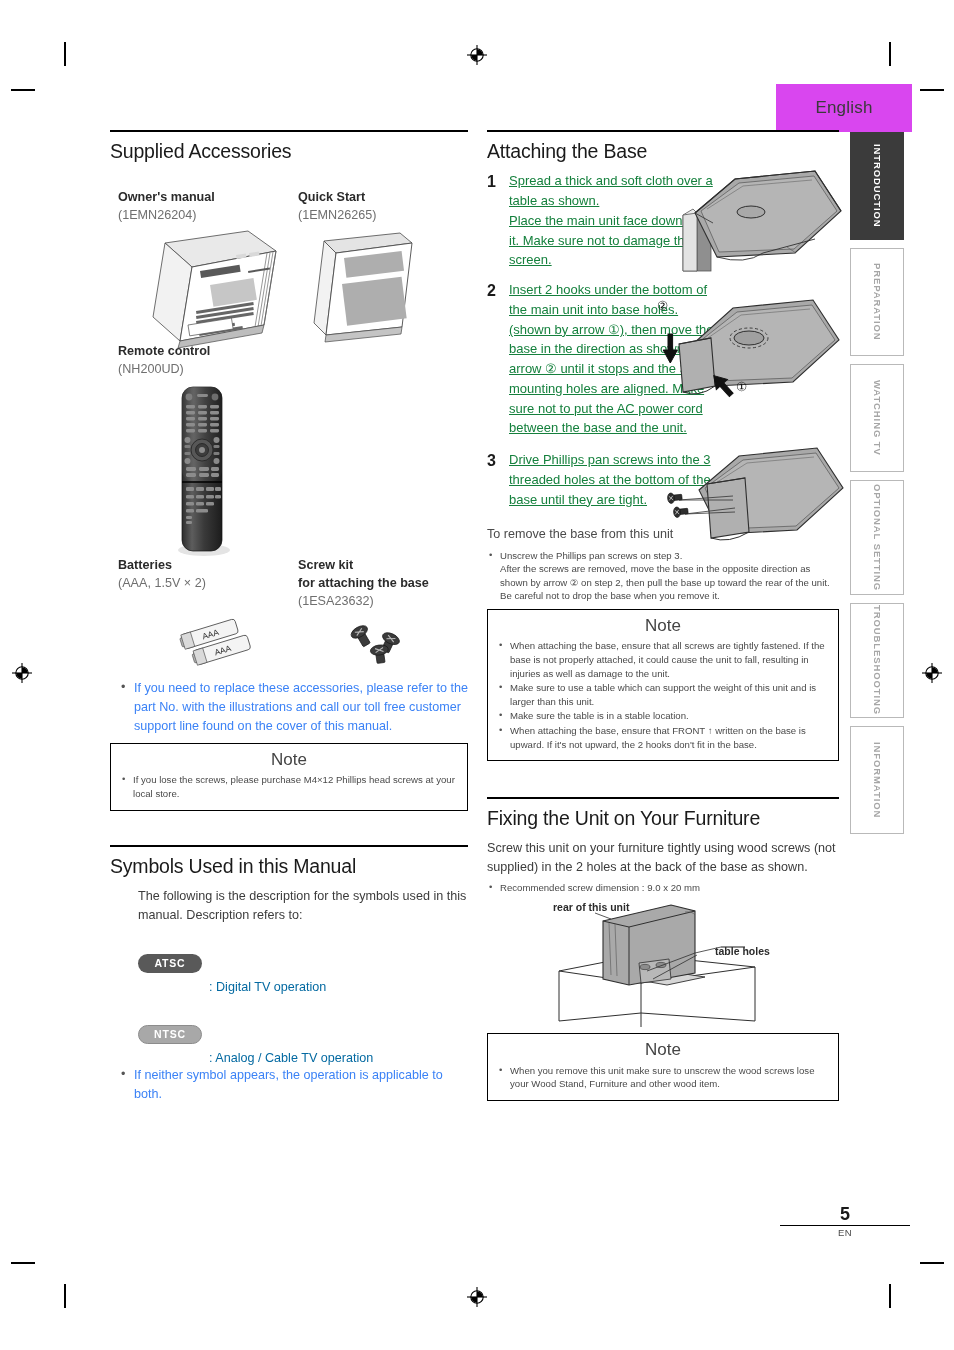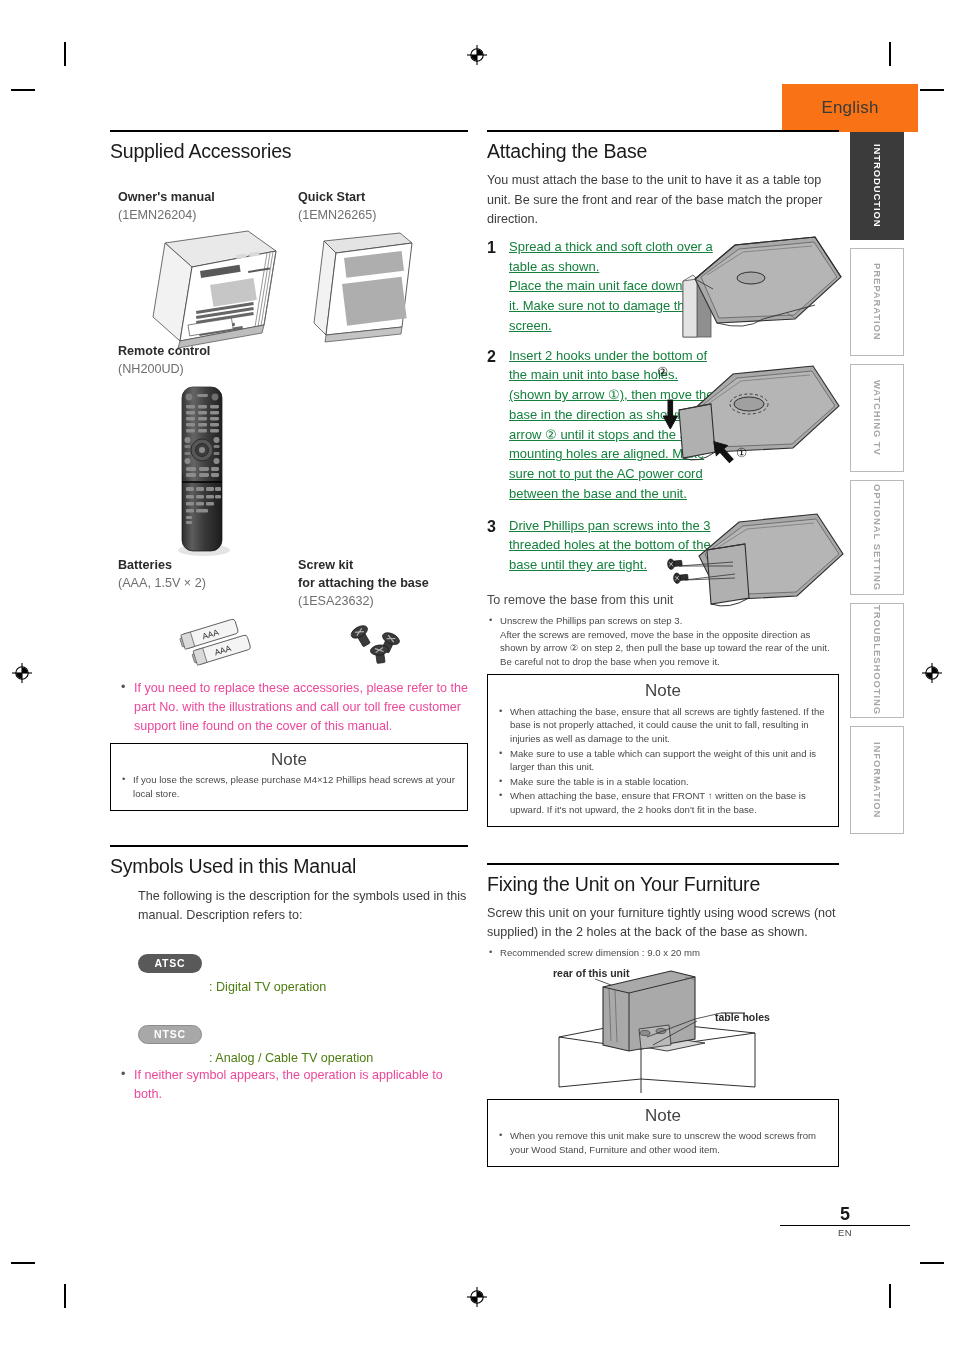--- a/index.html
+++ b/index.html
@@ -10,22 +10,22 @@
   .page{position:absolute;inset:0;}
 
   
   .cmark{position:absolute;background:#000;}
   .reg{position:absolute;width:22px;height:22px;}
   .reg svg{display:block;}
 
   
   .langtab{
     position:absolute;left:776px;top:84px;width:136px;height:48px;
-    background:#f97316;display:flex;align-items:center;justify-content:center;
-    font-size:17px;color:#3a3a3a;letter-spacing:.2px;margin-left:6px;
+    background:#d946ef;display:flex;align-items:center;justify-content:center;
+    font-size:17px;color:#3a3a3a;letter-spacing:.2px;
   }
 
   
   .sidetabs{position:absolute;left:850px;top:132px;width:54px;}
   .stab{
     width:54px;box-sizing:border-box;margin-bottom:8px;
     display:flex;align-items:center;justify-content:center;
     border:1px solid #b9b9b9;background:#fff;
   }
   .stab span{
@@ -50,21 +50,21 @@
   .body.ind{margin-left:28px;}
 
   
   .acc-name{font-size:12.6px;font-weight:700;color:#2b2b2b;line-height:1.42;}
   .acc-code{font-size:12.6px;color:#6f6f6f;line-height:1.42;}
 
   
   ul.bul{margin:0;padding:0;list-style:none;}
   ul.bul li{position:relative;padding-left:16px;margin-bottom:1px;}
   ul.bul li:before{content:"\2022";position:absolute;left:3px;top:-1px;color:#555;}
-  ul.bul.big li{font-size:12.6px;line-height:1.52;color:#ec4899;}
+  ul.bul.big li{font-size:12.6px;line-height:1.52;color:#3b82f6;}
   ul.bul.sm li{font-size:9.6px;line-height:1.42;color:#4a4a4a;padding-left:13px;}
   ul.bul.sm li:before{left:2px;}
 
   
   .note{border:1.4px solid #000;padding:6px 9px 8px 9px;box-sizing:border-box;}
   .note .nt{font-size:17px;color:#444;margin-bottom:3px;line-height:1.2;text-align:center;}
 
   
   .step{display:flex;margin-bottom:1px;}
   .step .num{
@@ -75,21 +75,21 @@
 
   
   .pillrow{display:flex;align-items:center;margin:7px 0 0 28px;}
   .pill{
     width:64px;height:19px;border-radius:10px;display:flex;align-items:center;
     justify-content:center;font-size:10.5px;font-weight:700;color:#fff;
     letter-spacing:.8px;box-sizing:border-box;
   }
   .pill.atsc{background:#595959;}
   .pill.ntsc{background:#a8a8a8;border:1.4px solid #8c8c8c;}
-  .pillrow .lbl{font-size:12.6px;color:#4d7c0f;margin-left:7px;margin-top:48px;}
+  .pillrow .lbl{font-size:12.6px;color:#0369a1;margin-left:7px;margin-top:48px;}
 
   
   .foot{position:absolute;left:780px;top:1205px;width:130px;text-align:center;}
   .foot .pnum{font-size:18px;font-weight:700;color:#1a1a1a;line-height:1;}
   .foot .rule{border-top:1.8px solid #000;margin:2px 0 1px 0;}
   .foot .en{font-size:9.5px;color:#4a4a4a;letter-spacing:.5px;}
 
   
   .illu{position:absolute;}
   svg{overflow:visible;}
@@ -397,21 +397,20 @@
     <ul class="bul big" style="margin-top:1px;margin-left:8px;">
       <li>If neither symbol appears, the operation is applicable to both.</li>
     </ul>
   </div>
 
   <div class="colR">
 
     <div class="sec">
       <h2>Attaching the Base</h2>
     </div>
-    <div class="body" style="margin-top:8px;">You must attach the base to the unit to have it as a table top unit. Be sure the front and rear of the base match the proper direction.</div>
 
     <div style="position:relative;margin-top:8px;">
       <div class="step">
         <div class="num">1</div>
         <div class="txt" style="white-space:pre-line;">Spread a thick and soft cloth over a table as shown.
 Place the main unit face down onto it. Make sure not to damage the screen.</div>
       </div>
       <svg class="illu" style="left:178px;top:-6px;" width="180" height="112" viewBox="0 0 180 112">
 
         <path d="M18 50 L28 44 L32 48 L32 106 L18 106 Z" fill="#ededed" stroke="#555" stroke-width="0.8"></path>
@@ -555,21 +554,21 @@
         <path d="M108 82 L152 58" fill="none" stroke="#2f2f2f" stroke-width="0.8"></path>
         <line x1="176" y1="50" x2="200" y2="50" stroke="#2f2f2f" stroke-width="1.1"></line>
 
         <path d="M50 16 L66 22" fill="none" stroke="#2f2f2f" stroke-width="0.8"></path>
       </svg>
     </div>
 
     <div class="note" style="margin-top:2px;">
       <div class="nt">Note</div>
       <ul class="bul sm">
-        <li>When you remove this unit make sure to unscrew the wood screws from your Wood Stand, Furniture and other wood item.</li>
+        <li>When you remove this unit make sure to unscrew the wood screws lose your Wood Stand, Furniture and other wood item.</li>
       </ul>
     </div>
   </div>
 
   <div class="foot">
     <div class="pnum">5</div>
     <div class="rule"></div>
     <div class="en">EN</div>
   </div>
 

